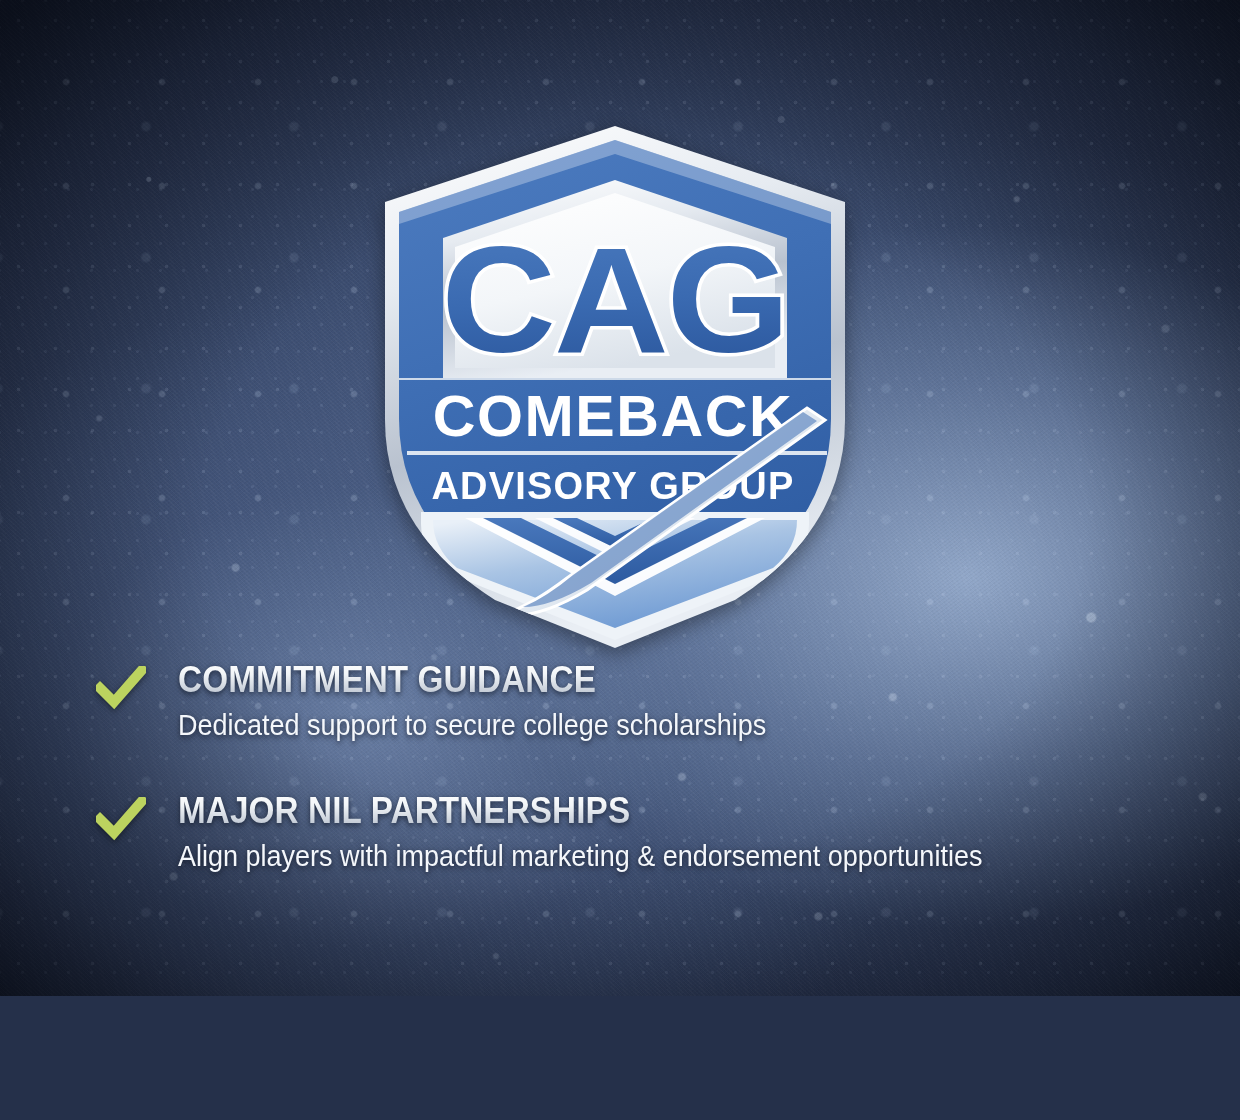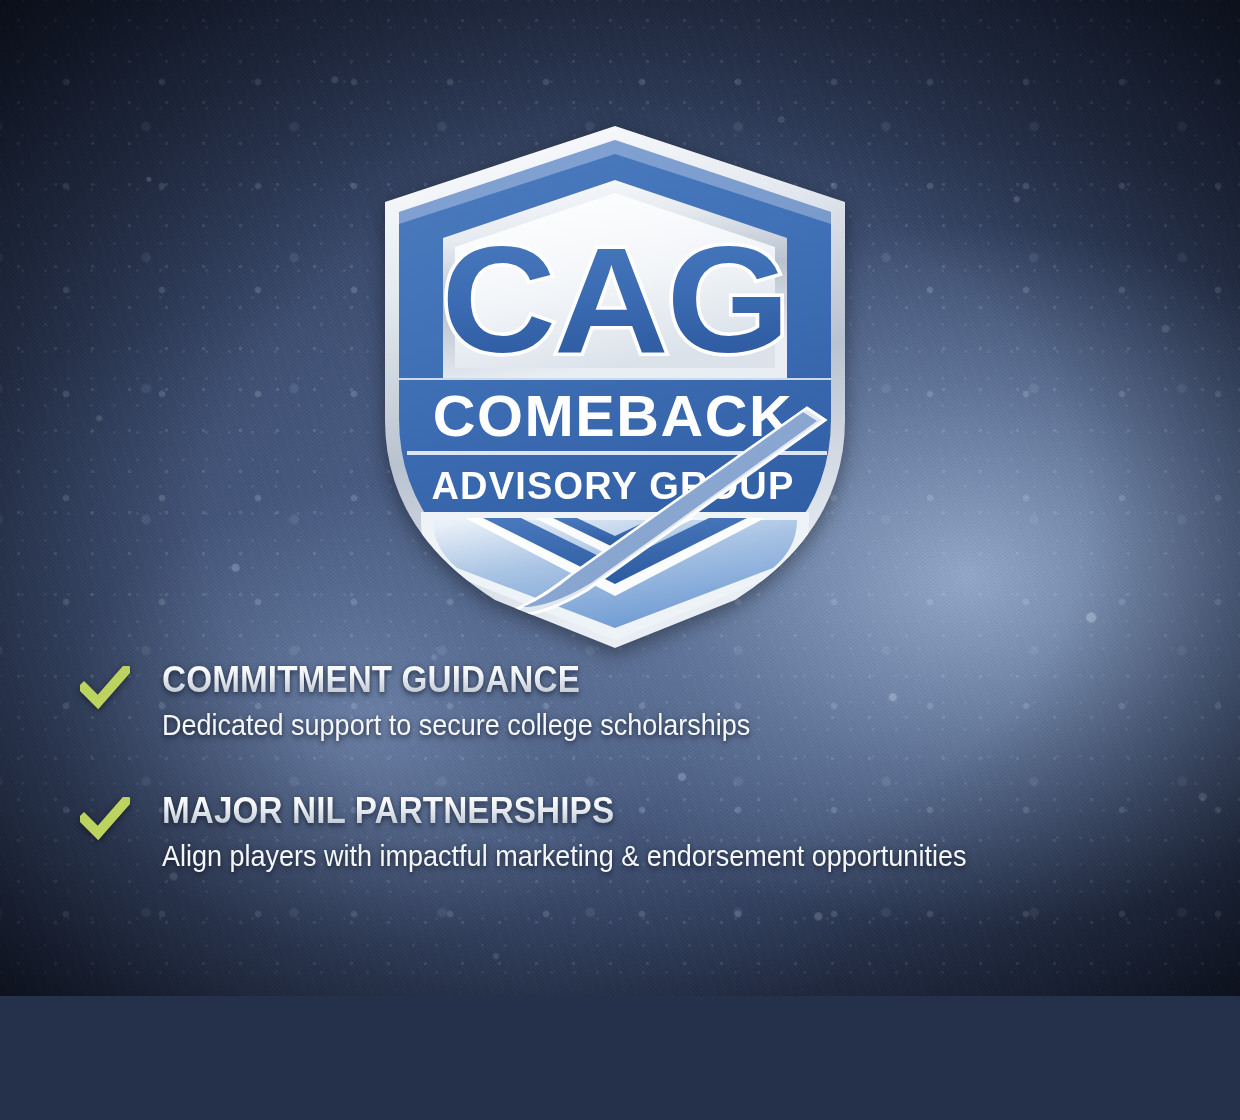--- a/index.html
+++ b/index.html
@@ -62,21 +62,21 @@
     position:absolute;inset:0;pointer-events:none;
     background:radial-gradient(ellipse 74% 70% at 52% 52%, rgba(0,0,0,0) 48%, rgba(8,12,22,.42) 82%, rgba(5,8,16,.70) 100%);
   }
 
   
   .logo-wrap{position:absolute;left:355px;top:120px;width:520px;height:530px;}
   .logo-wrap svg{width:100%;height:100%;display:block;
     filter:drop-shadow(0 6px 10px rgba(0,0,0,.40));}
 
   
-  .features{position:absolute;left:80px;top:660px;width:1060px;}
+  .features{position:absolute;left:96px;top:660px;width:1060px;}
   .feat{position:relative;margin-bottom:48px;}
   .feat:last-child{margin-bottom:12px;}
   .chk{position:absolute;left:0;top:6px;width:50px;height:44px;}
   .chk svg{display:block;width:100%;height:100%;
     filter:drop-shadow(0 2px 3px rgba(0,0,0,.45));}
   .ftext{padding-left:82px;}
   .fhead{
     font-family:"Liberation Sans", sans-serif;
     font-weight:700;
     font-size:37px;

